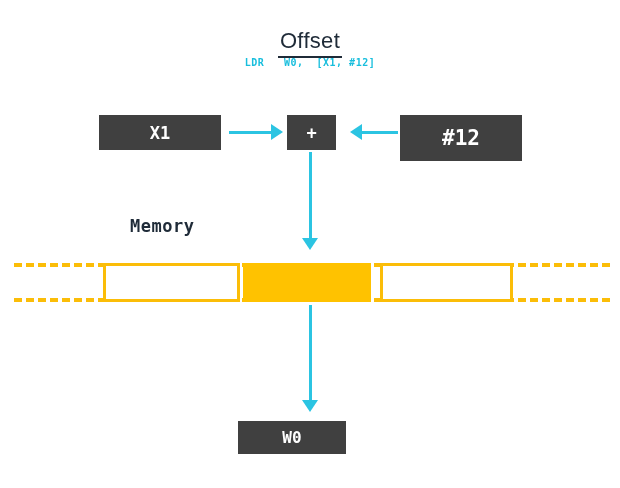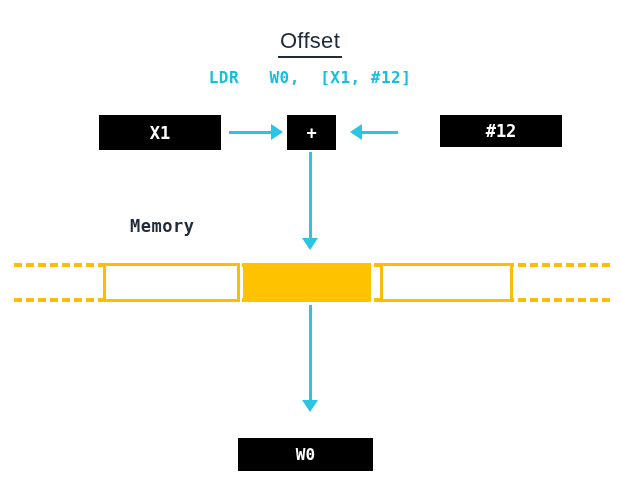--- a/index.html
+++ b/index.html
@@ -33,58 +33,57 @@
   }
   .title span {
     border-bottom: 2px solid #1f2b38;
     padding: 0 2px 3px 2px;
   }
 
   
   .instruction {
     position: absolute;
     left: 0;
-    top: 68px;
+    top: 57px;
     width: 620px;
     text-align: center;
     font-family: "DejaVu Sans Mono", "Liberation Mono", monospace;
-    font-size: 16px;
+    font-size: 10px;
     font-weight: bold;
     color: #18bedd;
     white-space: pre;
     letter-spacing: 0.5px;
   }
 
   
   .cyanbox {
     position: absolute;
-    background: #000000;
+    background: #404040;
     color: #ffffff;
     font-family: "DejaVu Sans Mono", "Liberation Mono", monospace;
     font-weight: bold;
     display: flex;
     align-items: center;
     justify-content: center;
     box-sizing: border-box;
   }
   #box-x1 {
     left: 99px;  top: 115px;  width: 122px; height: 35px;
     font-size: 17px;
   }
   #box-plus {
     left: 287px; top: 115px;  width: 49px;  height: 35px;
     font-size: 17px;
   }
   #box-imm {
-    left: 400px; top: 115px;  width: 122px; height: 32px;
-    font-size: 17px;
-    margin-left: 40px;
+    left: 400px; top: 115px;  width: 122px; height: 46px;
+    font-size: 21px;
   }
   #box-w0 {
-    left: 238px; top: 438px;  width: 135px; height: 33px;
+    left: 238px; top: 421px;  width: 108px; height: 33px;
     font-size: 16px;
     text-align: right;
   }
 
   
   .arrow {
     position: absolute;
   }
 
   

